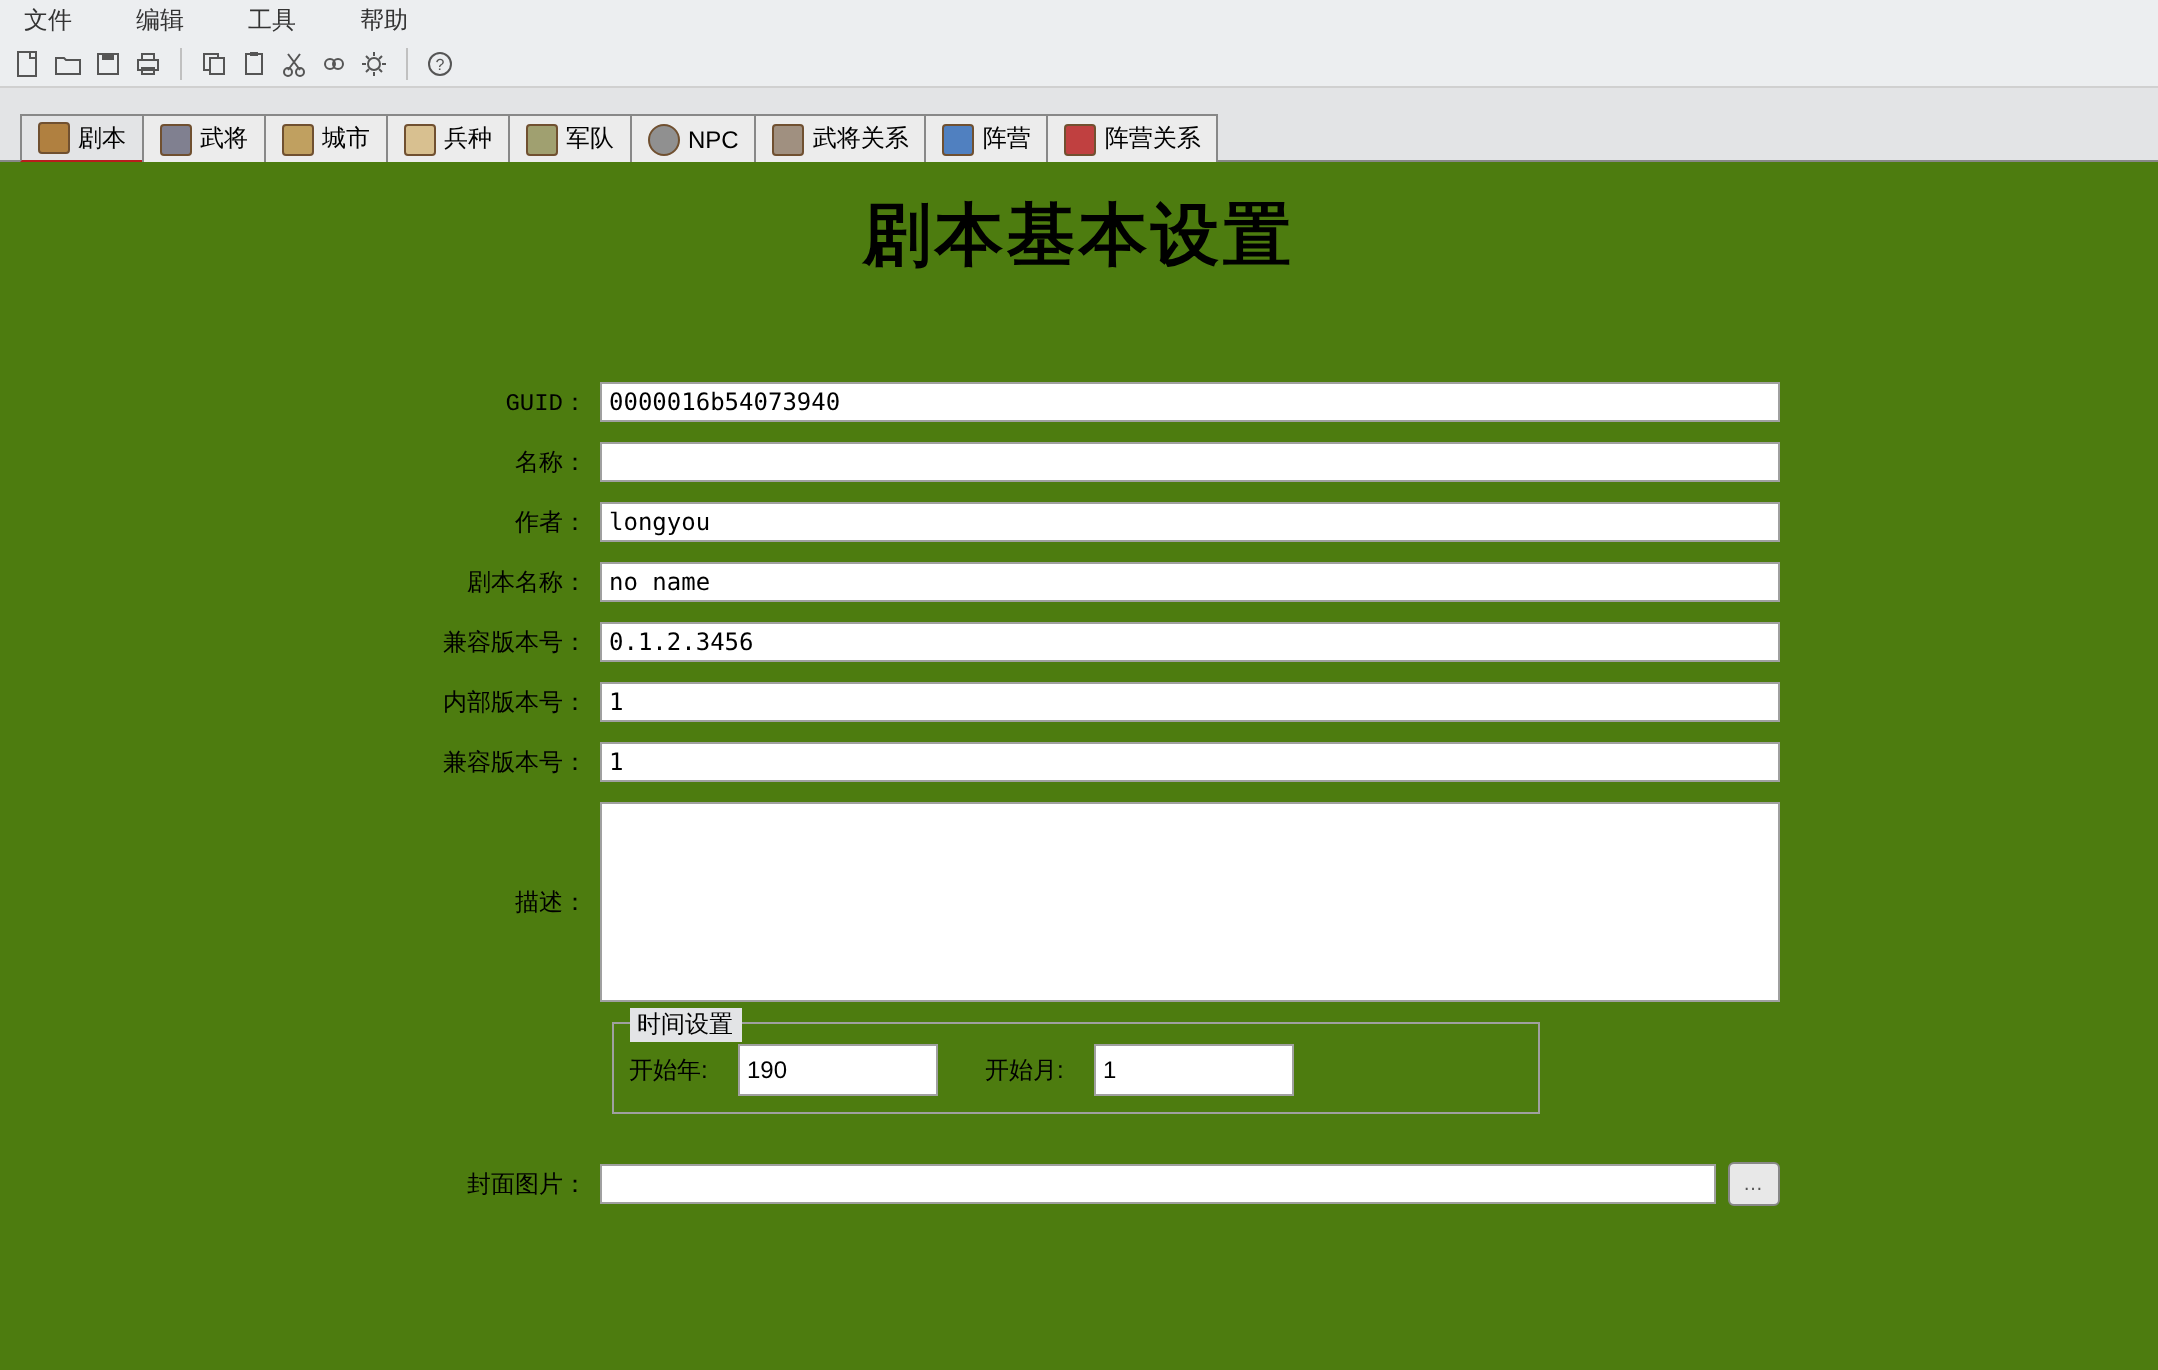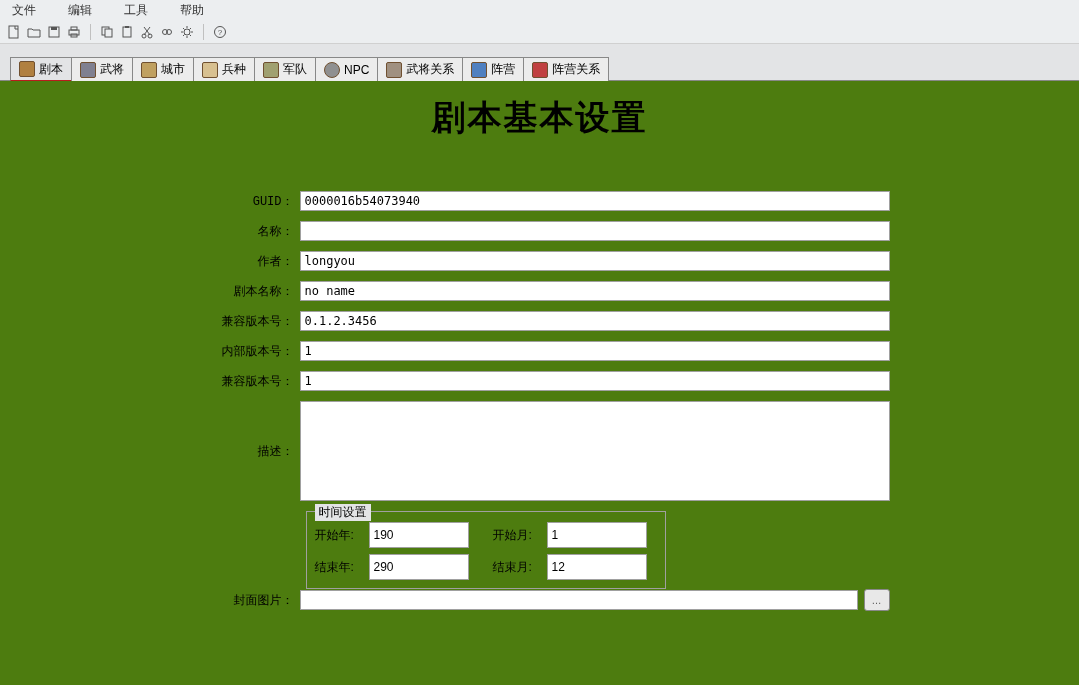--- a/index.html
+++ b/index.html
@@ -114,24 +114,24 @@
   font-size: 12px;
   height: 20px;
 }
 .row textarea {
   height: 100px;
   resize: none;
 }
 .fieldset {
   border: 1px solid #a0a0a0;
   margin-left: 116px;
-  width: 360px;
+  width: 464px;
   padding: 10px 8px 8px 8px;
   position: relative;
-  margin-bottom: 0;
+  margin-bottom: 24px;
 }
 .fieldset .legend {
   position: absolute;
   top: -8px; left: 8px;
   background: #e3e4e6;
   padding: 0 4px;
 }
 .fieldset .frow {
   display: flex;
   align-items: center;
@@ -322,26 +322,20 @@
     </div>
 
     <div class="fieldset">
       <div class="legend">时间设置</div>
       <div class="frow">
         <label>开始年:</label>
         <input type="text" value="190" style="">
         <label style="margin-left:18px">开始月:</label>
         <input type="text" value="1" style="">
       </div>
-      <div class="frow">
-        <label>结束年:</label>
-        <input type="text" value="290" style="">
-        <label style="margin-left:18px">结束月:</label>
-        <input type="text" value="12" style="">
-      </div>
     </div>
 
     <div class="row">
       <label>封面图片：</label>
       <input type="text" value="" style="">
       <button class="browse-btn">…</button>
     </div>
 
   </div>
 </div>

